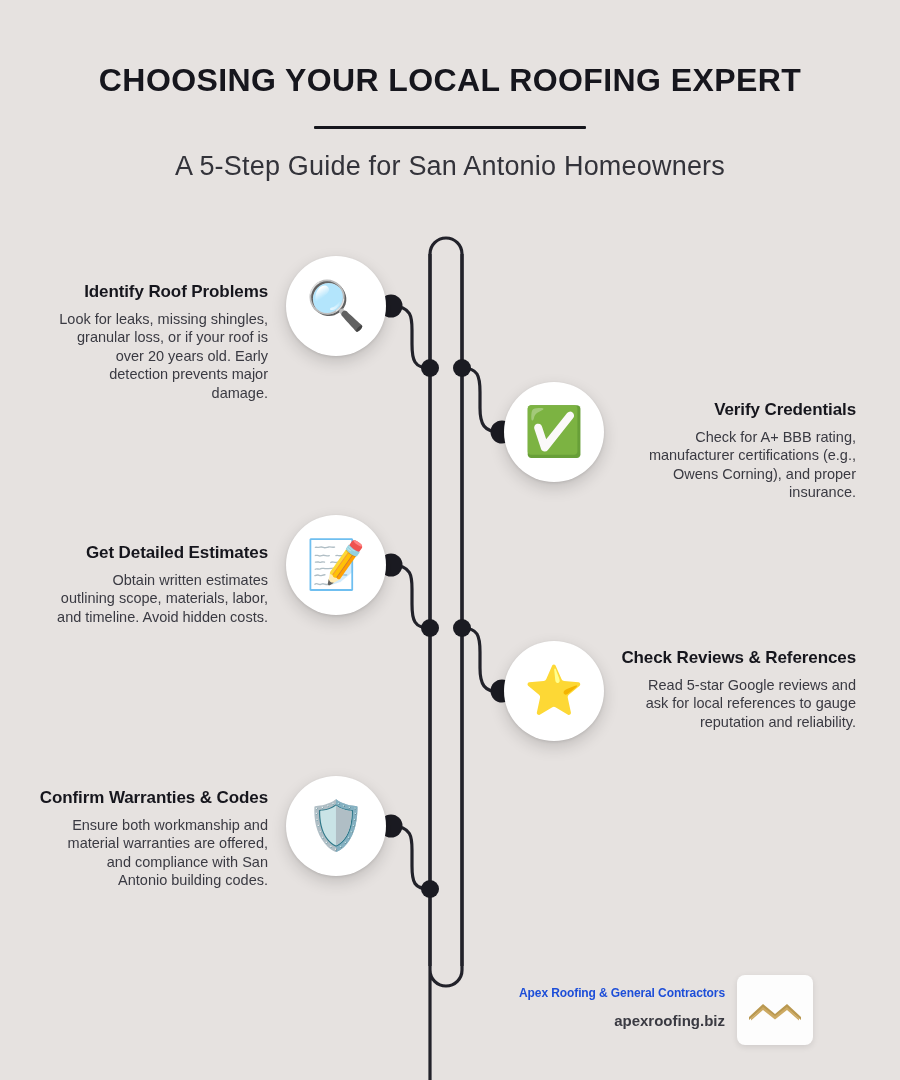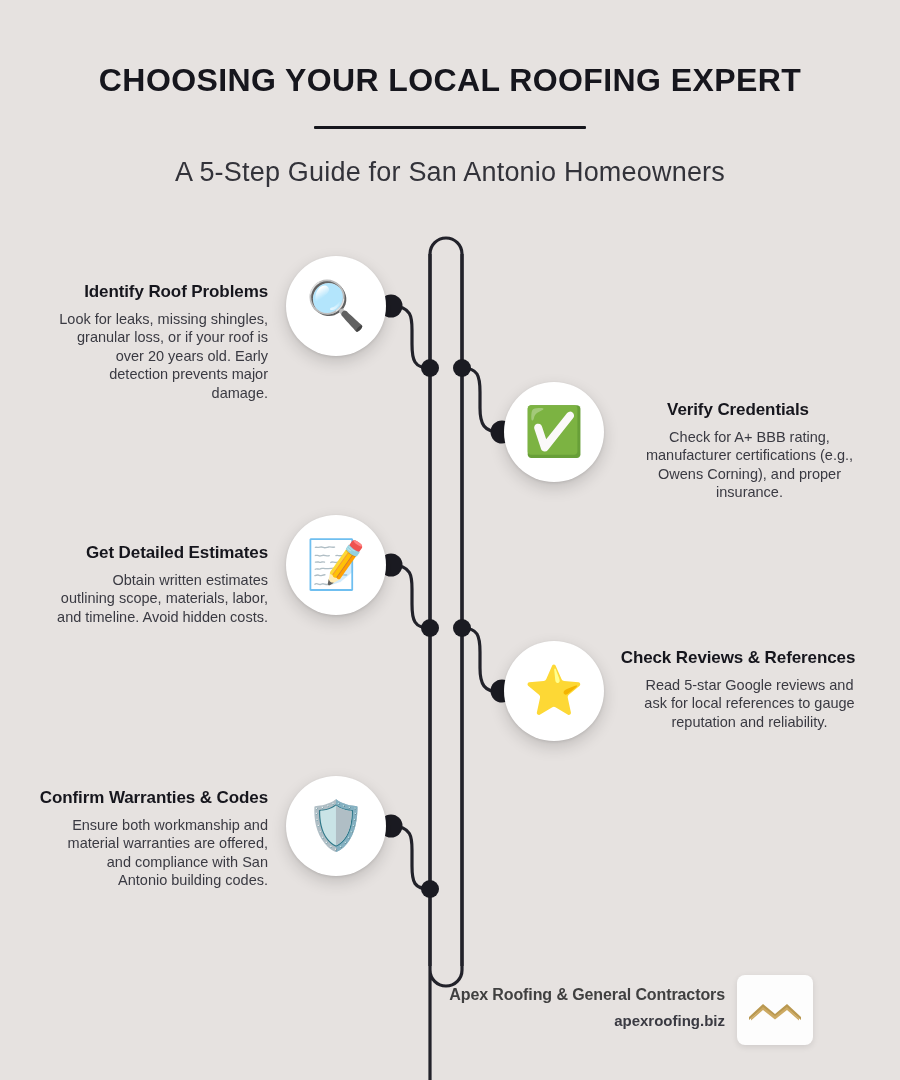--- a/index.html
+++ b/index.html
@@ -20,21 +20,21 @@
     letter-spacing:0.4px;
     color:#16161d;
     text-transform:uppercase;
     font-family:"Liberation Sans", sans-serif;
   }
   .divider {
     width:272px; height:3px; background:#16161d;
     margin:27px auto 0 auto; border-radius:1px;
   }
   .subtitle {
-    margin-top:28px;
+    margin-top:22px;
     font-size:27px;
     font-weight:400;
     color:#33333a;
     letter-spacing:0.2px;
   }
 
   
   #connectors { position:absolute; left:0; top:0; width:900px; height:1080px; }
 
   
@@ -44,37 +44,37 @@
     border-radius:50%;
     background:#ffffff;
     box-shadow:0 6px 16px rgba(0,0,0,0.16), 0 1px 3px rgba(0,0,0,0.10);
     display:flex; align-items:center; justify-content:center;
   }
   .bubble .glyph { font-size:48px; line-height:1; user-select:none; }
 
   
   .step { position:absolute; width:236px; }
   .step.left  { text-align:right; }
-  .step.right { text-align:center; }
+  .step.right { text-align:right; }
   .step-title {
     font-size:17px; font-weight:bold; color:#16161d;
     line-height:1.15; letter-spacing:-0.1px;
   }
   .step-desc {
     margin-top:8px;
     font-size:14.5px; font-weight:400; color:#3a3a42;
     line-height:1.28;
     margin-left:23px;
   }
 
   
   .footer-brand {
     position:absolute; left:415px; top:986px; width:310px;
     text-align:right;
-    font-size:16px; font-weight:bold; color:#404040;
+    font-size:12px; font-weight:bold; color:#1d4ed8;
     letter-spacing:-0.1px;
   }
   .footer-url {
     position:absolute; left:415px; top:1012px; width:310px;
     text-align:right;
     font-size:15px; font-weight:700; color:#3a3a42;
   }
   .logo-box {
     position:absolute; left:737px; top:975px;
     width:76px; height:70px;

